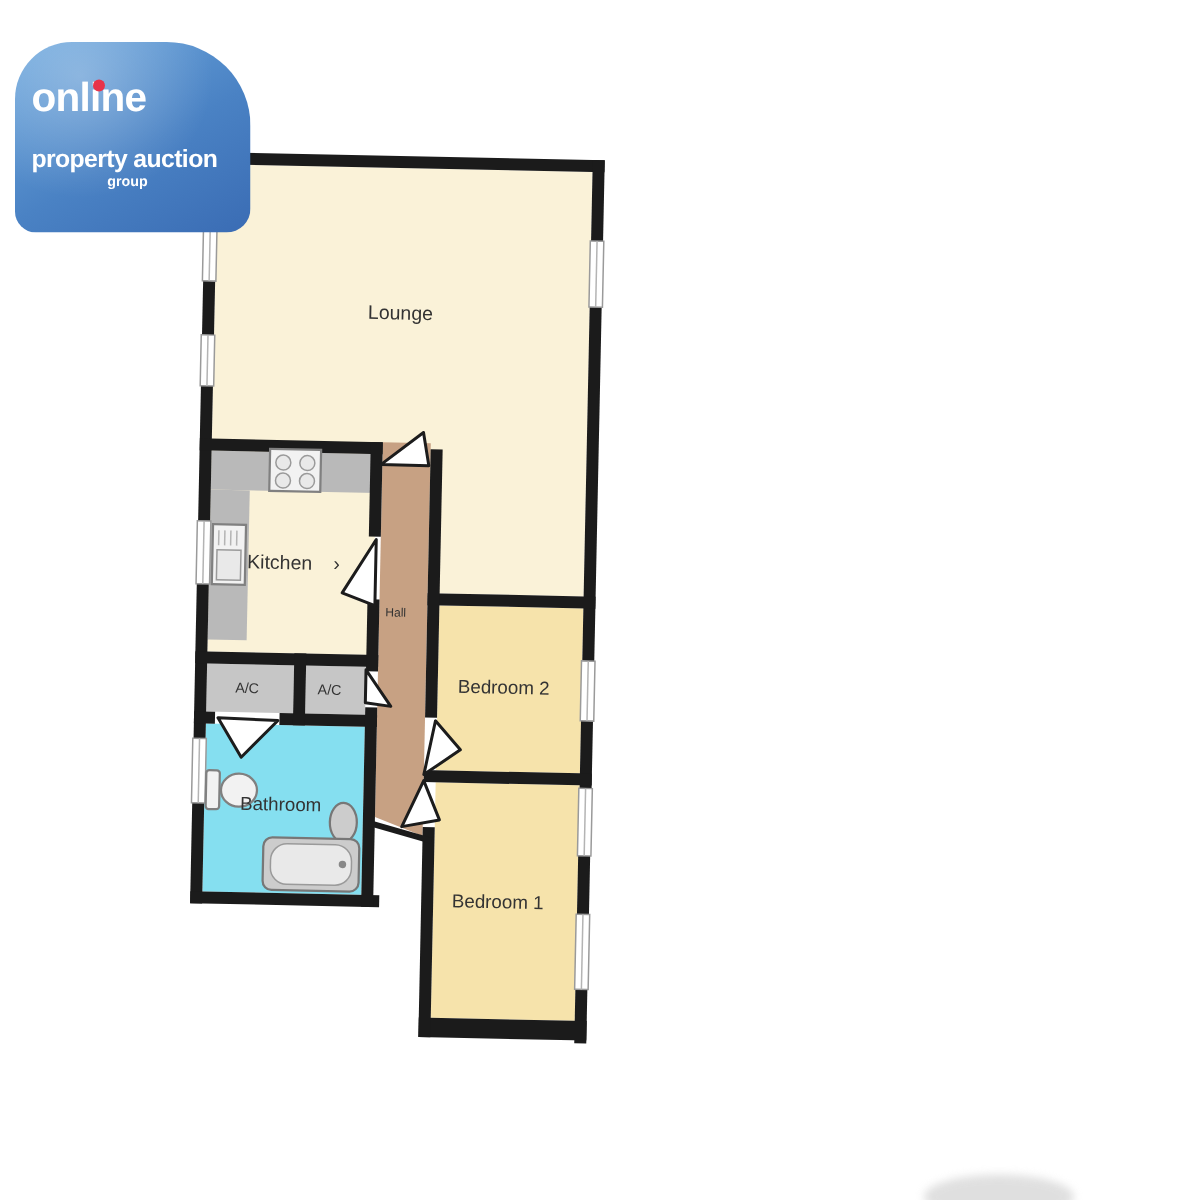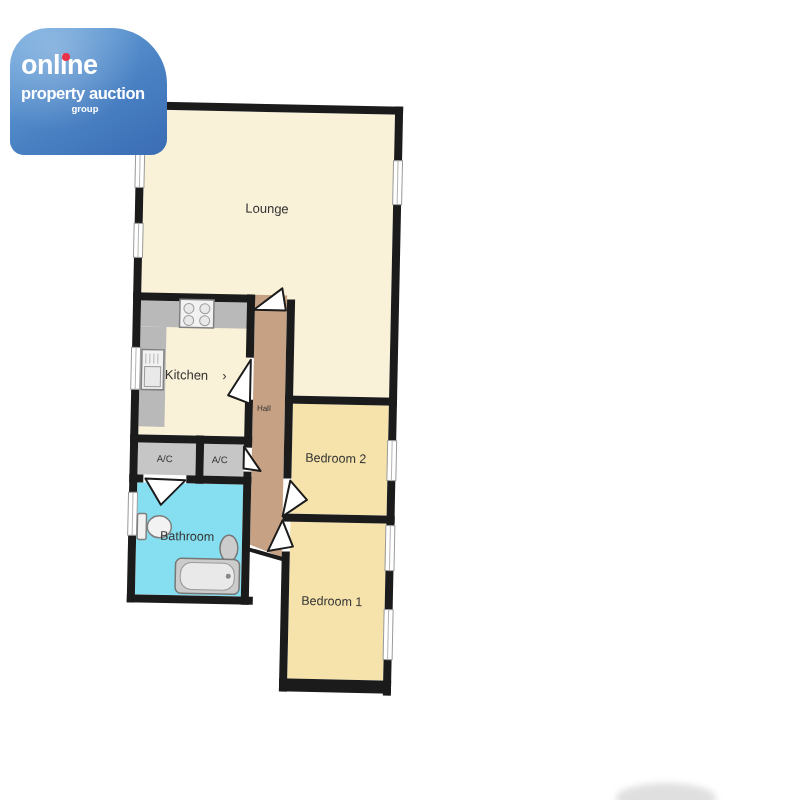--- a/index.html
+++ b/index.html
@@ -55,21 +55,21 @@
     width: 8px;
     height: 8px;
     border-radius: 50%;
     background: #e8334a;
   }
   .logo-line2 {
     font-size: 16.5px;
     font-weight: bold;
     letter-spacing: -0.4px;
     line-height: 1;
-    margin-top: 6px;
+    margin-top: 19px;
     white-space: nowrap;
   }
   .logo-line3 {
     font-size: 9.5px;
     font-weight: bold;
     text-align: center;
     padding-right: 10px;
     margin-top: 1px;
   }
 

